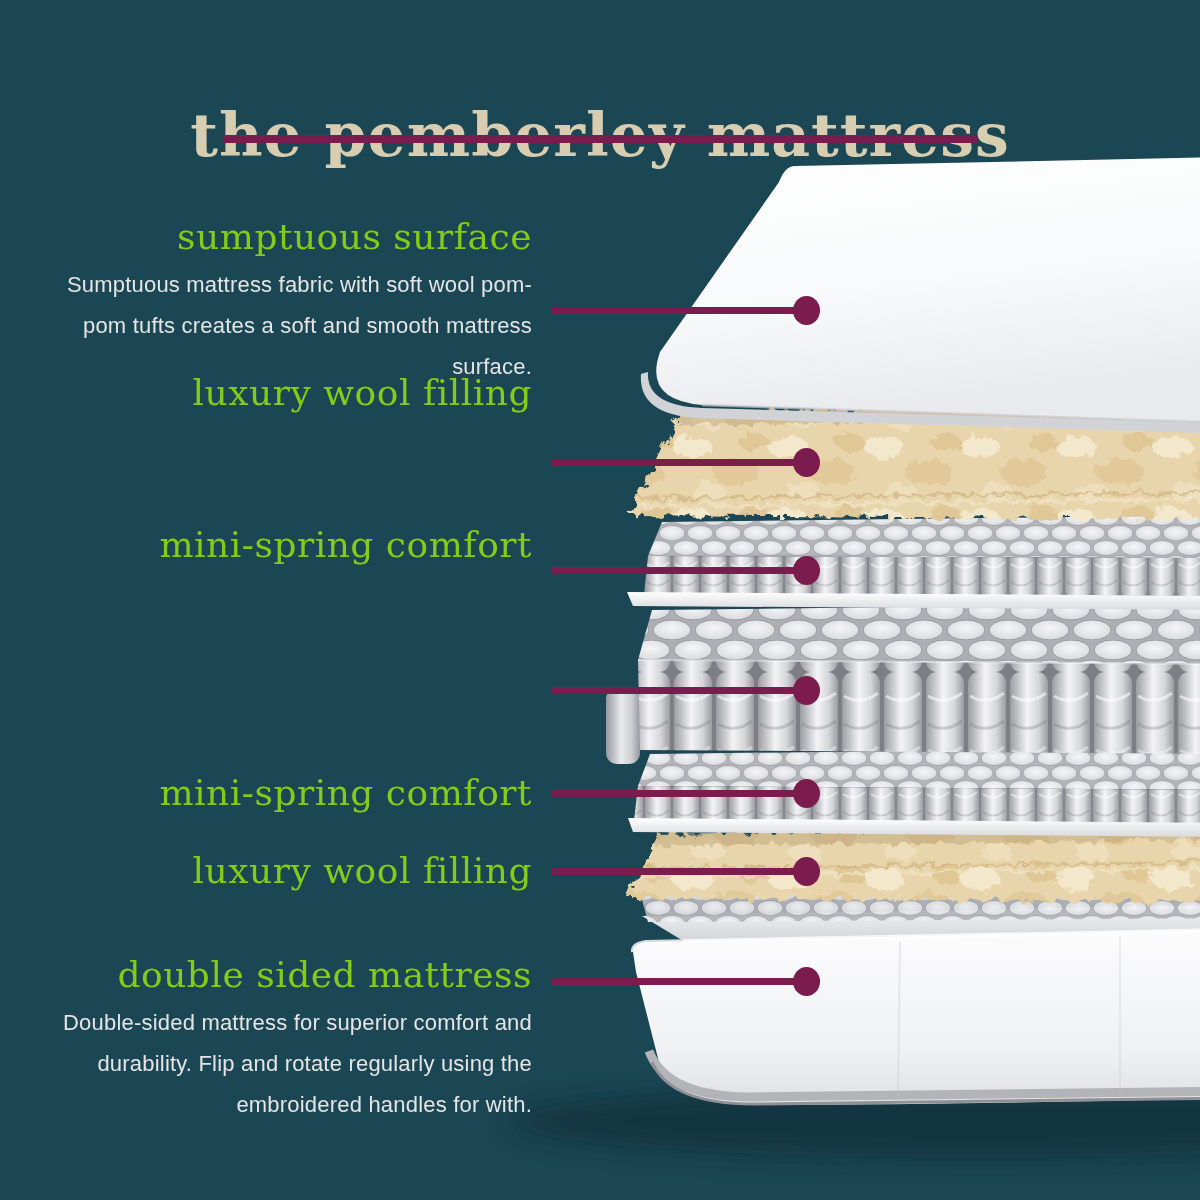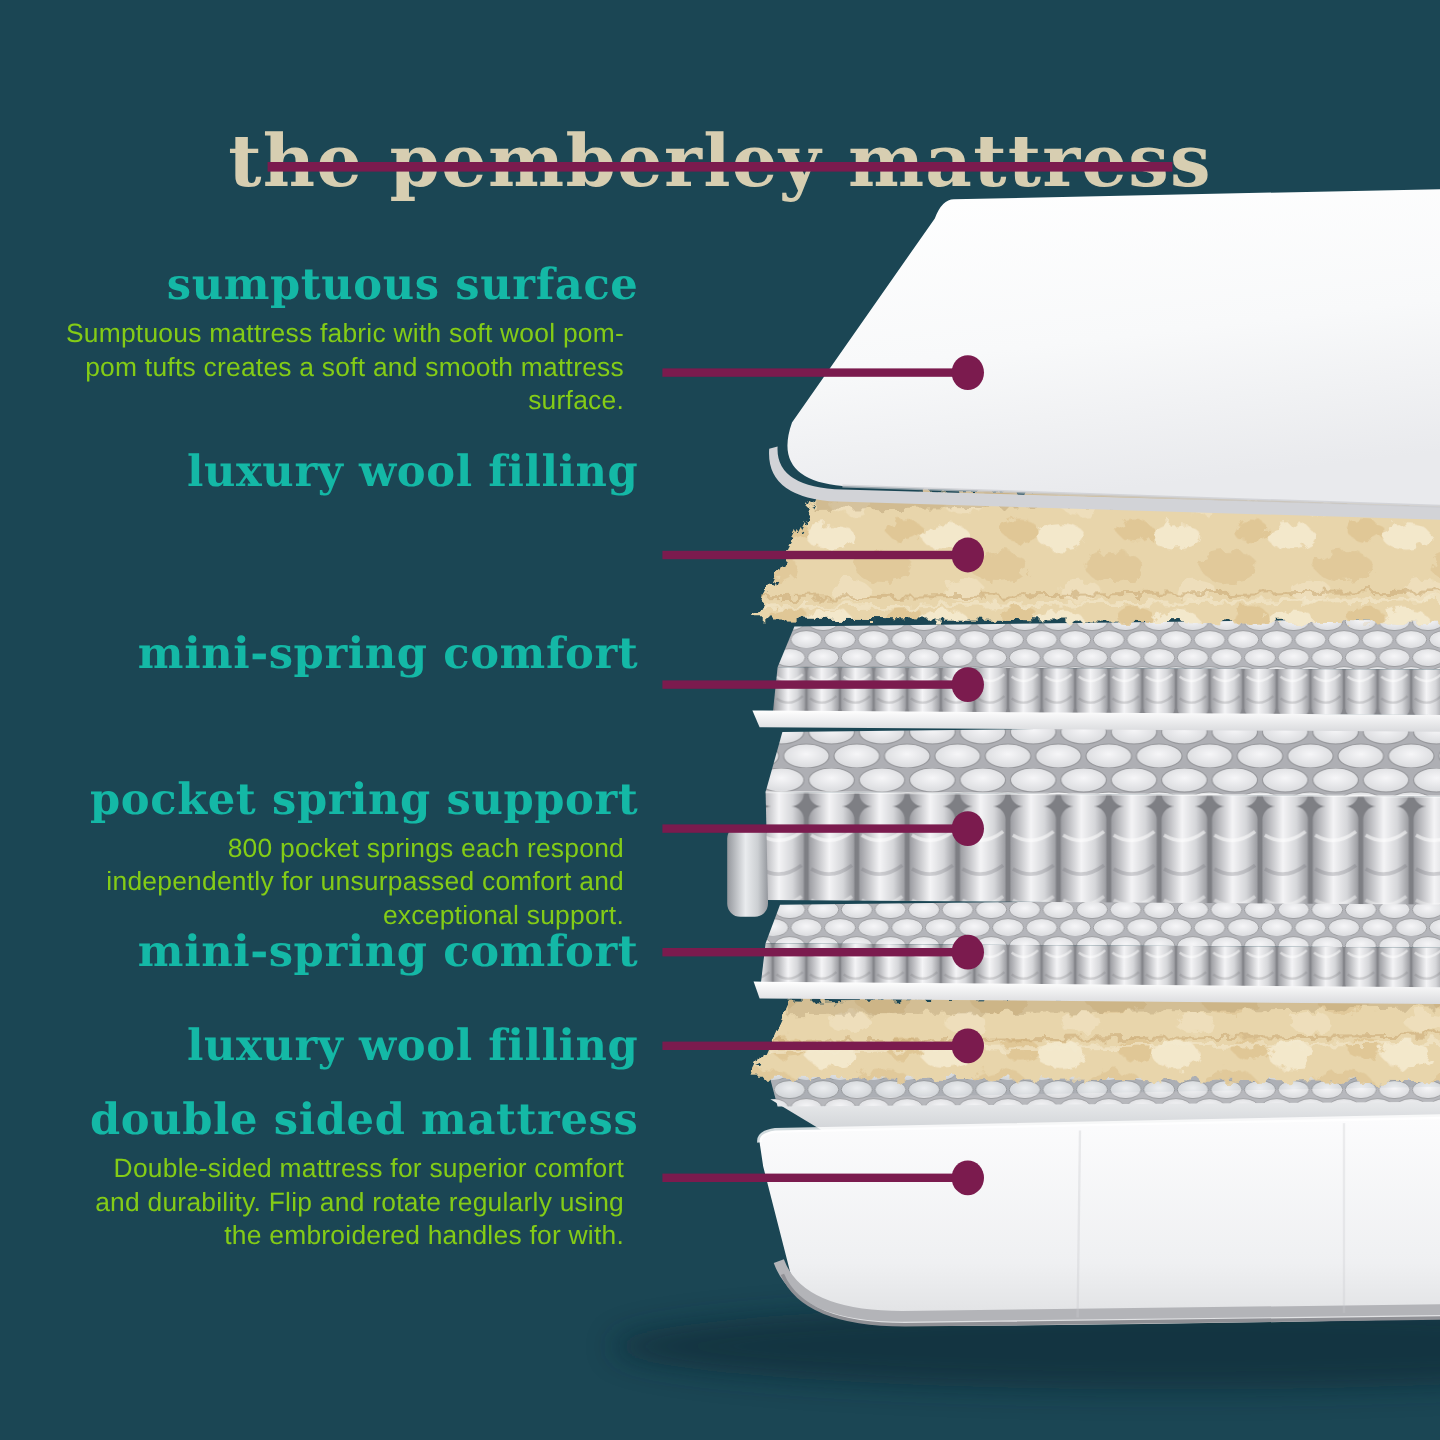--- a/index.html
+++ b/index.html
@@ -13,25 +13,25 @@
     font-family:"DejaVu Serif","Liberation Serif",serif;font-weight:bold;
     font-size:60px;line-height:74px;color:#d7ceb1;letter-spacing:1px;
   }
   .title-rule{
     position:absolute;top:135px;left:223px;width:754px;height:8px;background:#7b1b4e;
   }
   .section{
     position:absolute;right:668px;width:478px;text-align:right;color:#d7ceb1;
   }
   .section h2{
-    margin:0;font-family:"DejaVu Serif","Liberation Serif",serif;font-weight:bold;
-    font-size:36px;line-height:42px;color:#14b8a6;letter-spacing:0.5px;
+    margin:0;font-family:"DejaVu Serif","Liberation Serif",serif;font-weight:normal;
+    font-size:36px;line-height:42px;color:#84cc16;letter-spacing:0.5px;
   }
   .section p{
-    margin:6px 12px 0 0;font-size:22px;line-height:28px;color:#84cc16;letter-spacing:0.2px;
+    margin:6px 0 0 0;font-size:22px;line-height:41px;color:#e5e5e5;letter-spacing:0.2px;
   }
   .connector{position:absolute;height:29px;pointer-events:none;}
   .connector .line{
     position:absolute;left:0;top:11px;height:7px;background:#7b1b4e;right:12px;
   }
   .connector .dot{
     position:absolute;right:0;top:0;width:27px;height:29px;border-radius:50%;background:#7b1b4e;
   }
   svg{position:absolute;top:0;left:0;}
 </style>
@@ -179,31 +179,27 @@
   <div class="section" style="top:216px">
     <h2>sumptuous surface</h2>
     <p>Sumptuous mattress fabric with soft wool pom-pom tufts creates a soft and smooth mattress surface.</p>
   </div>
   <div class="section" style="top:372px">
     <h2>luxury wool filling</h2>
   </div>
   <div class="section" style="top:524px">
     <h2>mini-spring comfort</h2>
   </div>
-  <div class="section" style="top:645px">
-    <h2>pocket spring support</h2>
-    <p>800 pocket springs each respond independently for unsurpassed comfort and exceptional support.</p>
-  </div>
   <div class="section" style="top:772px">
     <h2>mini-spring comfort</h2>
   </div>
   <div class="section" style="top:850px">
     <h2>luxury wool filling</h2>
   </div>
-  <div class="section" style="top:912px">
+  <div class="section" style="top:954px">
     <h2>double sided mattress</h2>
     <p>Double-sided mattress for superior comfort and durability. Flip and rotate regularly using the embroidered handles for with.</p>
   </div>
 
   <div class="connector" style="left:552px;top:296px;width:268px">
     <span class="line"></span>
     <span class="dot"></span>
   </div>
   <div class="connector" style="left:552px;top:448px;width:268px">
     <span class="line"></span>

